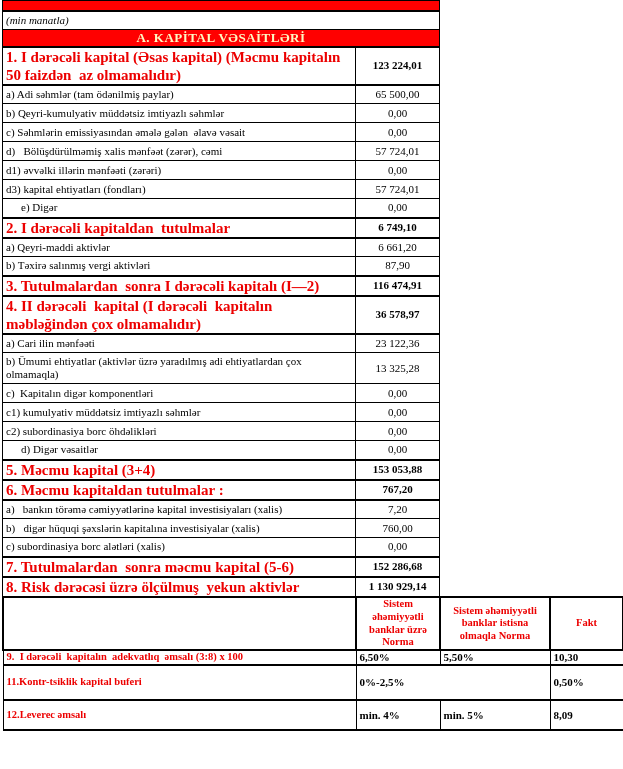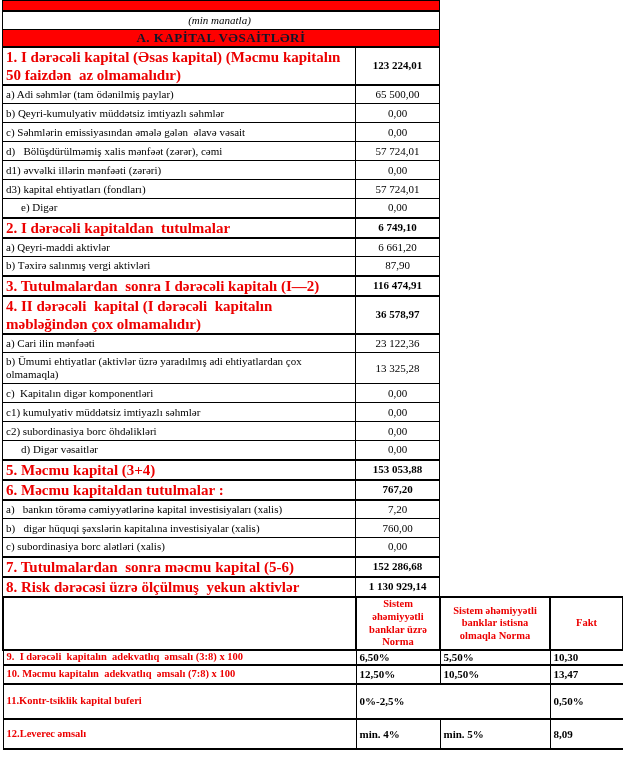--- a/index.html
+++ b/index.html
@@ -13,22 +13,22 @@
   #capital-table{width:437px;}
   #capital-table .lbl{text-align:left;white-space:pre-wrap;}
   #capital-table .val{text-align:center;white-space:nowrap;}
   tr.plain{height:19px;}
   tr.tall{height:31px;}
   tr.section td{border-top-width:2.5px;border-bottom-width:2.5px;}
   tr.section .lbl{color:#ec0000;font-weight:bold;font-size:15px;}
   tr.section .val{font-weight:bold;}
   td.ind{padding-left:18px;}
   tr.topbar td{height:10px;background:#ff0000;border-bottom-width:2px;}
-  tr.unitnote td{height:19px;text-align:center;font-style:italic;padding-right:6px;font-size:11px;}
-  tr.banner td{height:16px;background:#ff0000;color:#0f172a;font-weight:bold;
+  tr.unitnote td{height:19px;text-align:left;font-style:italic;padding-right:6px;font-size:11px;}
+  tr.banner td{height:16px;background:#ff0000;color:#fef9c3;font-weight:bold;
                text-align:center;font-size:13px;letter-spacing:.5px;}
   
   #ratio-table{width:620px;margin-top:-1.5px;}
   #ratio-table th{color:#ec0000;font-weight:bold;font-size:10.5px;text-align:center;
                   border-width:2.5px;white-space:normal;}
   #ratio-table thead tr{height:53px;}
   #ratio-table .lbl{color:#ec0000;font-weight:bold;font-size:10.5px;text-align:left;
                     white-space:pre-wrap;border-top-width:2px;border-bottom-width:2px;}
   #ratio-table .num{font-weight:bold;text-align:left;border-top-width:2px;border-bottom-width:2px;}
   #ratio-table tr.r0{height:14px;}
@@ -181,26 +181,20 @@
             <th>Fakt</th>
           </tr>
         </thead>
       <tbody>
           <tr class="r0">
             <td class="lbl">9.  I dərəcəli  kapitalın  adekvatlıq  əmsalı (3:8) x 100</td>
             <td class="num">6,50%</td>
             <td class="num">5,50%</td>
             <td class="num">10,30</td>
           </tr>
-          <tr class="r1">
-            <td class="lbl">10. Məcmu kapitalın  adekvatlıq  əmsalı (7:8) x 100</td>
-            <td class="num">12,50%</td>
-            <td class="num">10,50%</td>
-            <td class="num">13,47</td>
-          </tr>
           <tr class="r2">
             <td class="lbl">11.Kontr-tsiklik kapital buferi</td>
             <td class="num" colspan="2">0%-2,5%</td>
             <td class="num">0,50%</td>
           </tr>
           <tr class="r3">
             <td class="lbl">12.Leverec əmsalı</td>
             <td class="num">min. 4%</td>
             <td class="num">min. 5%</td>
             <td class="num">8,09</td>

